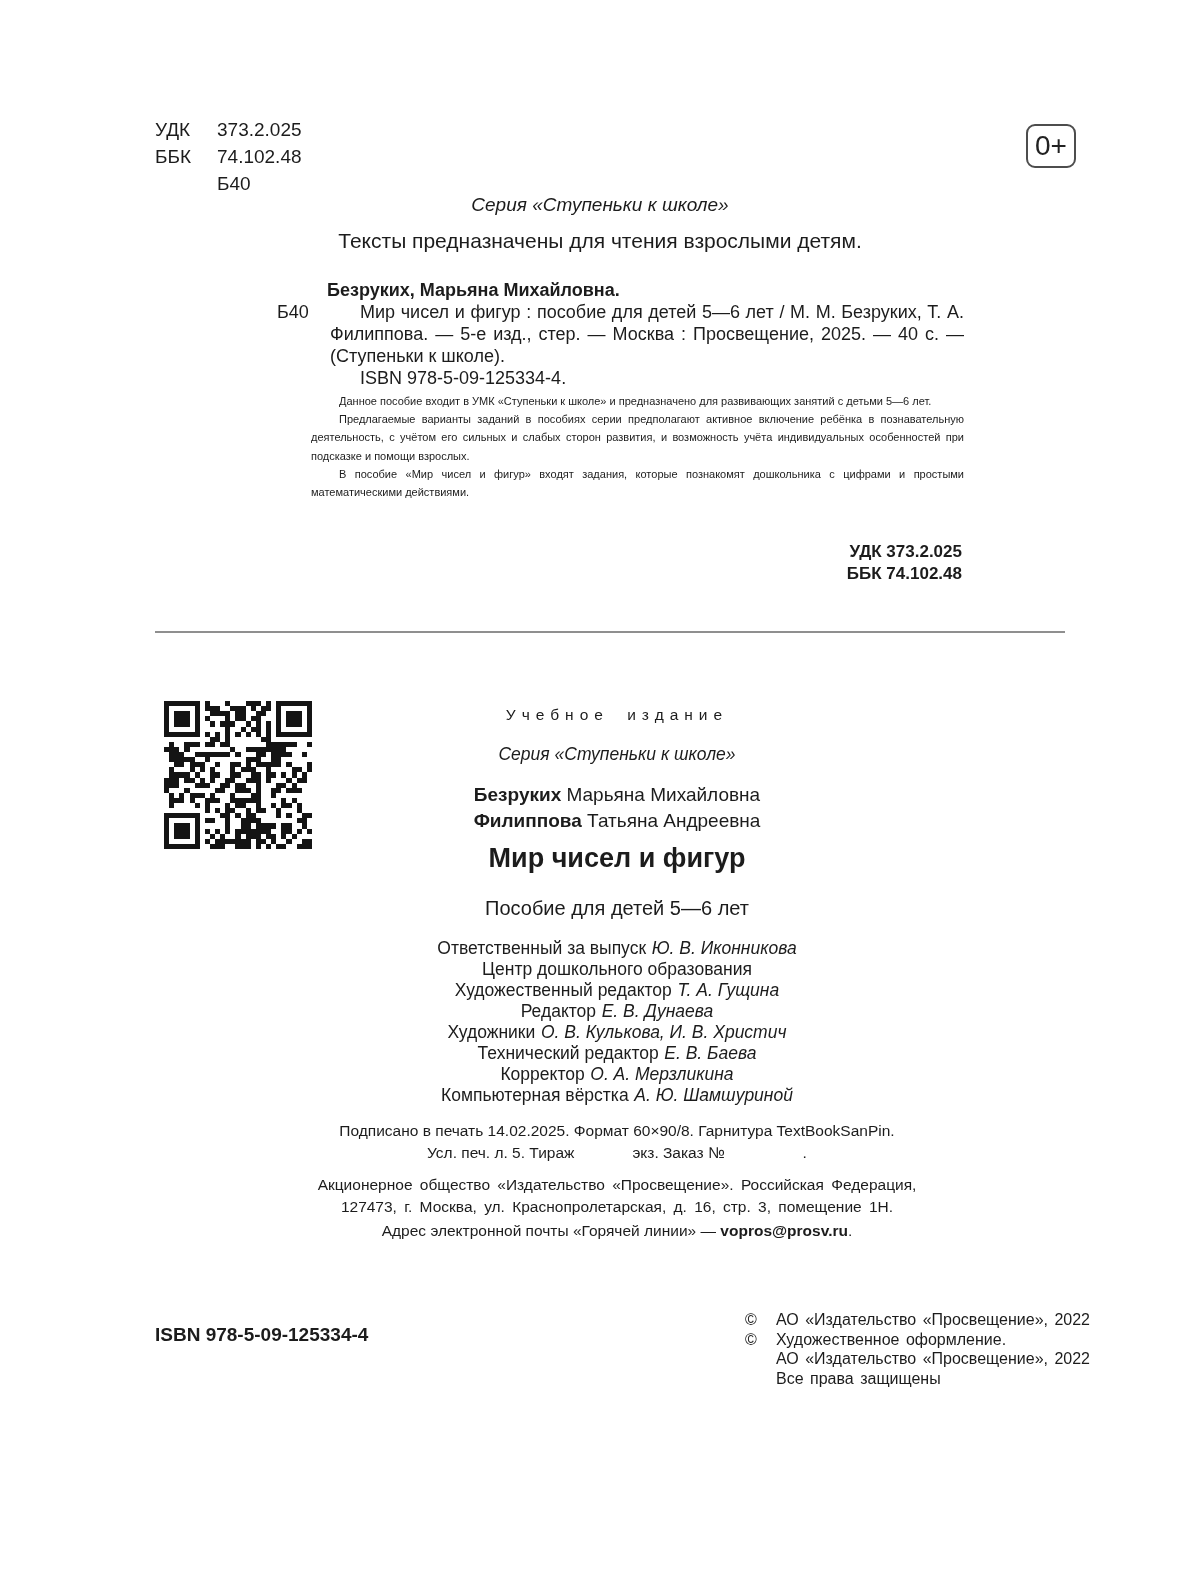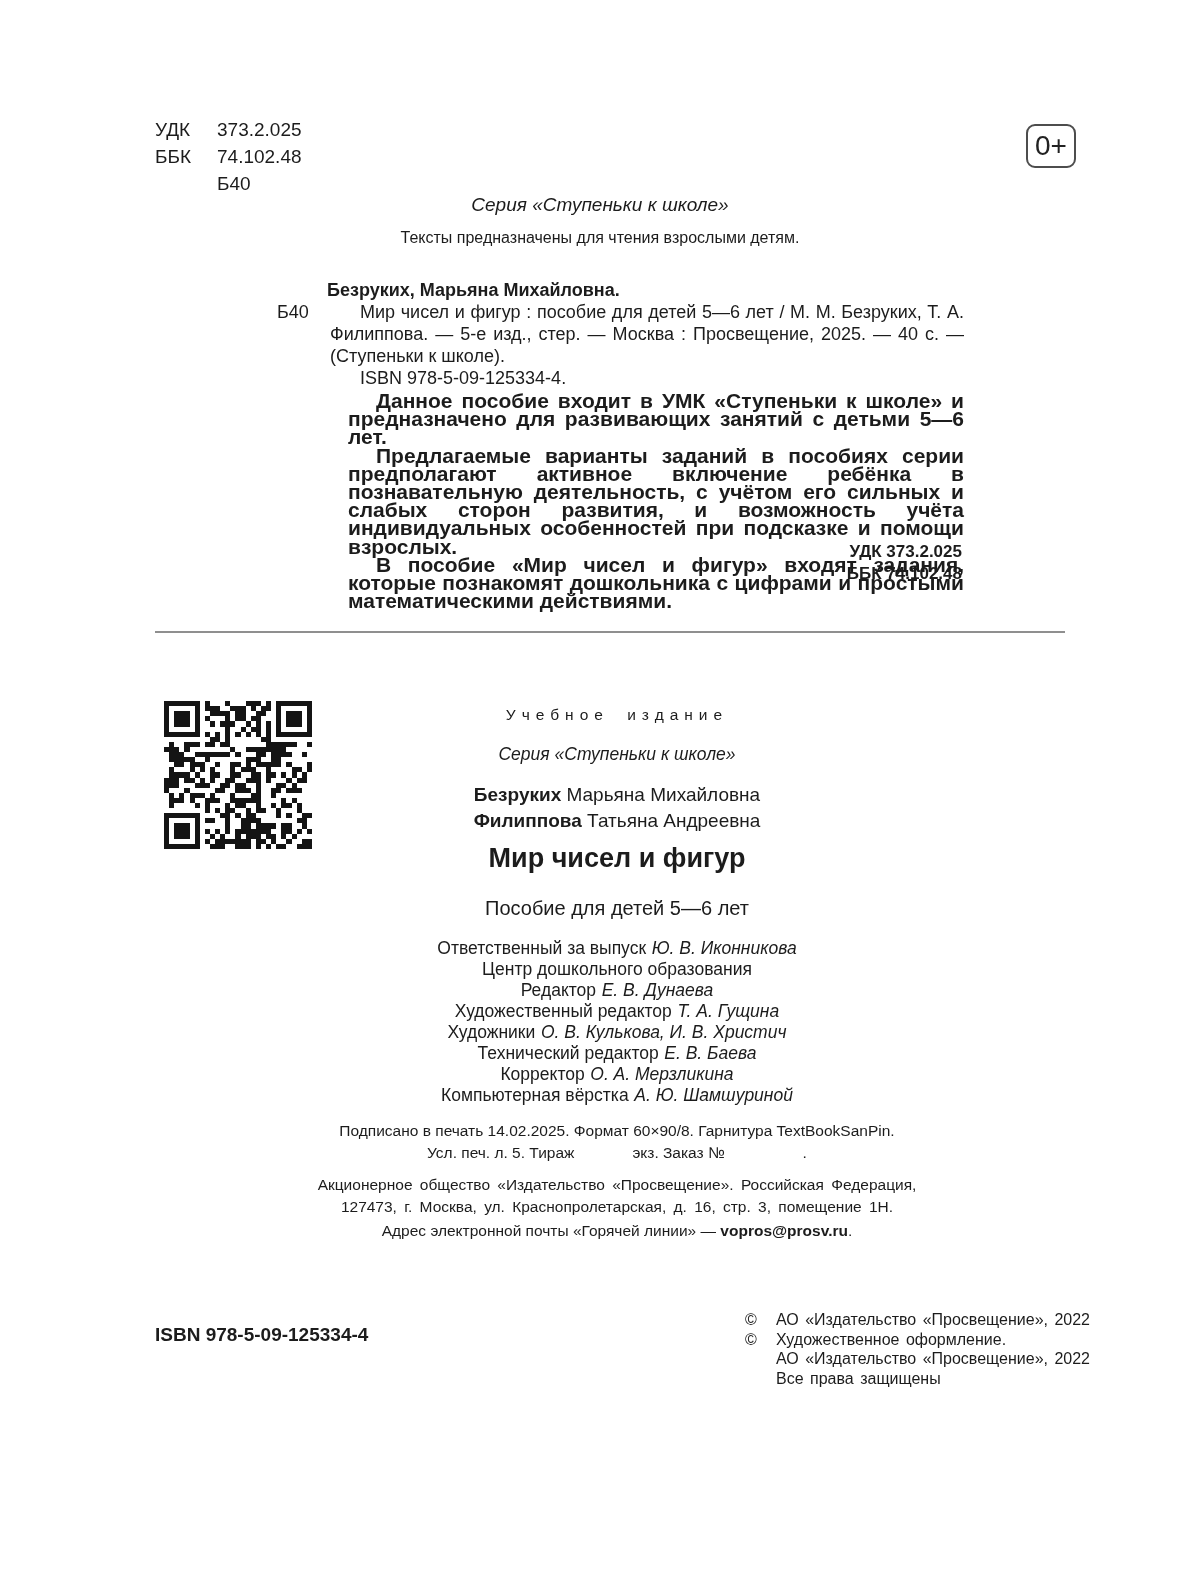--- a/index.html
+++ b/index.html
@@ -19,29 +19,29 @@
   
   .age-badge{
     position:absolute;left:1026px;top:124px;
     width:46px;height:40px;
     border:2.5px solid #4d4d4d;border-radius:9px;
     display:flex;align-items:center;justify-content:center;
     font-size:28px;color:#222;
   }
   .center-line{position:absolute;left:0;width:1200px;text-align:center;}
   .series-note{top:194px;font-size:19px;font-style:italic;}
-  .reading-note{top:229px;font-size:16px;text-align:center;}
+  .reading-note{top:229px;font-size:21px;text-align:center;}
   
   .catalog{position:absolute;left:277px;top:279px;width:687px;font-size:18px;line-height:22px;}
   .catalog .author-heading{margin-left:50px;font-weight:bold;}
   .catalog .biblio{position:relative;}
   .catalog .b40{position:absolute;left:0;top:0;}
   .catalog .biblio p{margin:0 0 0 53px;text-indent:30px;text-align:justify;}
   .catalog .isbn-line{margin-left:53px;text-indent:30px;}
-  .annotation{margin:3px 0 0 71px;font-size:21px;line-height:18.2px;font-weight:bold;}
+  .annotation{margin:3px 0 0 34px;font-size:11px;line-height:18.2px;}
   .annotation p{margin:0;text-indent:28px;text-align:justify;}
   .udk-right{position:absolute;right:238px;top:541px;font-size:17px;line-height:22px;font-weight:bold;text-align:right;}
   .divider{position:absolute;left:155px;top:631px;width:910px;height:2px;background:#8f8f8f;}
   
   .qr{position:absolute;left:164px;top:701px;width:148px;height:148px;}
   .qr svg{width:100%;height:100%;shape-rendering:crispEdges;}
   
   .imprint{position:absolute;left:167px;top:0;width:900px;text-align:center;}
   .edition-type{position:absolute;left:0;width:100%;top:706px;font-size:15.5px;letter-spacing:6px;word-spacing:8px;}
   .series-mid{position:absolute;left:0;width:100%;top:744px;font-size:17.5px;font-style:italic;}
@@ -541,22 +541,22 @@
       <div><b>Безруких</b><span> Марьяна Михайловна</span></div>
       <div><b>Филиппова</b><span> Татьяна Андреевна</span></div>
     </div>
 
     <div class="book-title">Мир чисел и фигур</div>
     <div class="subtitle">Пособие для детей 5—6 лет</div>
 
     <div class="credits">
       <div><span>Ответственный за выпуск</span><span class="credit-name">Ю. В. Иконникова</span></div>
       <div>Центр дошкольного образования</div>
+      <div><span>Художественный редактор</span><span class="credit-name">Т. А. Гущина</span></div>
       <div><span>Редактор</span><span class="credit-name">Е. В. Дунаева</span></div>
-      <div><span>Художественный редактор</span><span class="credit-name">Т. А. Гущина</span></div>
       <div><span>Художники</span><span class="credit-name">О. В. Кулькова, И. В. Христич</span></div>
       <div><span>Технический редактор</span><span class="credit-name">Е. В. Баева</span></div>
       <div><span>Корректор</span><span class="credit-name">О. А. Мерзликина</span></div>
       <div><span>Компьютерная вёрстка</span><span class="credit-name">А. Ю. Шамшуриной</span></div>
     </div>
 
     <div class="print-info">
       <div>Подписано в печать 14.02.2025. Формат 60×90/8. Гарнитура TextBookSanPin.</div>
       <div><span>Усл. печ. л. 5. Тираж</span><span class="gap1"></span><span>экз. Заказ №</span><span class="gap2"></span><span>.</span></div>
     </div>

